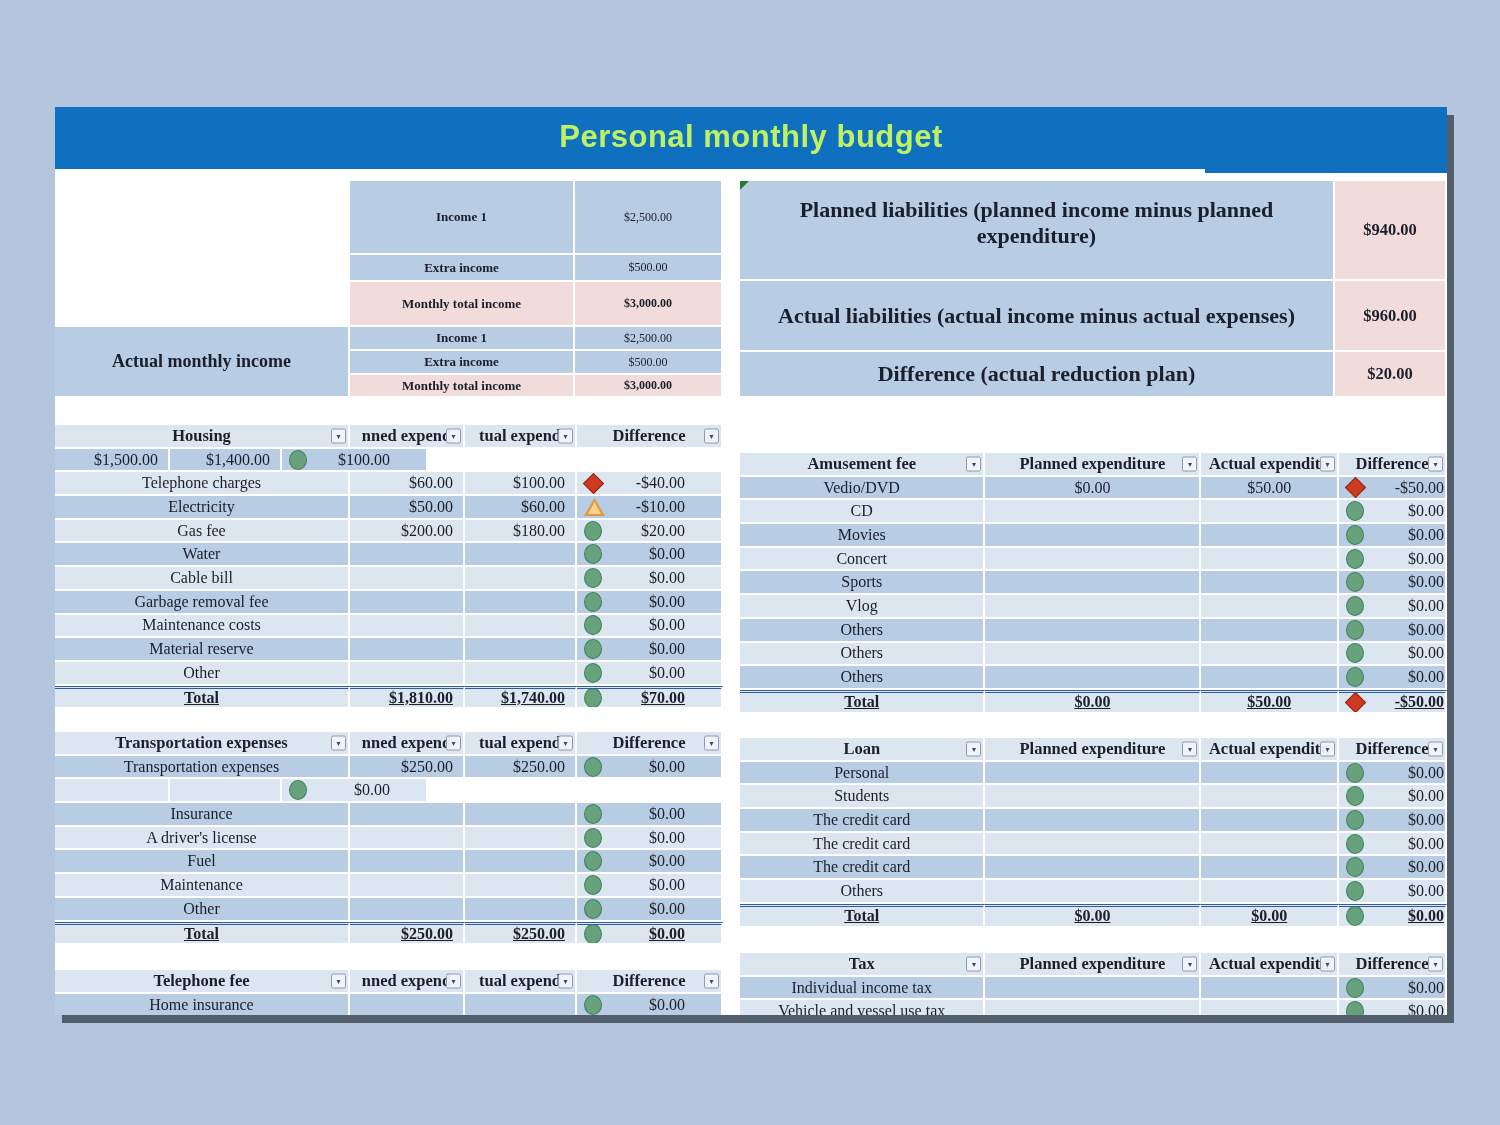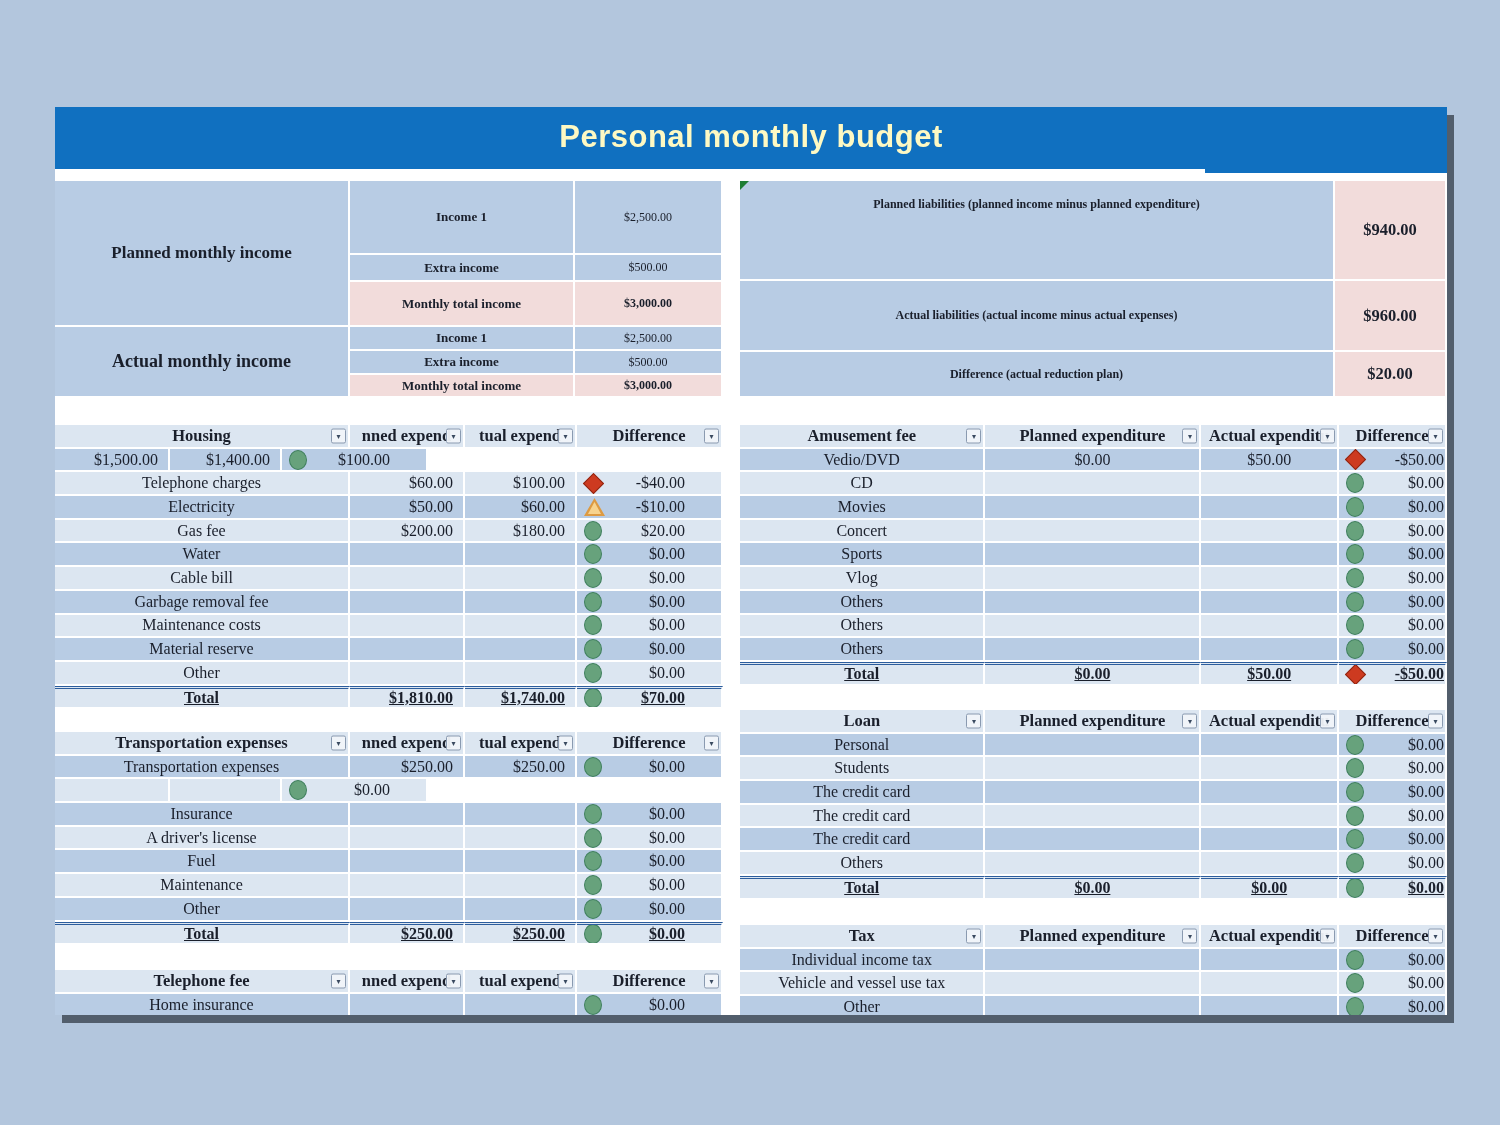--- a/index.html
+++ b/index.html
@@ -20,21 +20,21 @@
     box-shadow:7px 8px 0 0 rgba(58,68,80,0.8);
   }
   
   #titlebar{
     position:absolute;left:0;top:0;width:1392px;height:62px;
     background:var(--titleblue);
   }
   #titlebar h1{
     margin:0;width:100%;text-align:center;line-height:60px;
     font-family:"Liberation Sans","DejaVu Sans",sans-serif;
-    font-size:31px;font-weight:bold;color:#fef9c3;letter-spacing:.5px;
+    font-size:31px;font-weight:bold;color:#bef264;letter-spacing:.5px;
   }
   #title-step{position:absolute;left:1150px;top:62px;width:242px;height:4px;background:var(--titleblue);}
   
   .cell{position:absolute;box-sizing:border-box;display:flex;align-items:center;justify-content:center;
         border-right:2px solid #fff;border-bottom:2px solid #fff;text-align:center;}
   
   #inc-planned-label{left:0;top:74px;width:295px;height:146px;background:var(--dark);font-weight:bold;font-size:17px;}
   #inc-actual-label {left:0;top:220px;width:295px;height:71px;background:var(--dark);font-weight:bold;font-size:18px;}
   .inc-row{position:absolute;left:295px;width:373px;display:flex;}
   .inc-row .k,.inc-row .v{box-sizing:border-box;display:flex;align-items:center;justify-content:center;
@@ -43,32 +43,32 @@
   .inc-row .v{width:148px;font-size:12px;}
   #ip0{top:74px;height:74px}  #ip1{top:148px;height:27px} #ip2{top:175px;height:45px}
   #ia0{top:220px;height:24px} #ia1{top:244px;height:24px} #ia2{top:268px;height:23px}
   .inc-blue .k,.inc-blue .v{background:var(--dark);}
   .inc-pink .k,.inc-pink .v{background:var(--pink);}
   .inc-pink .v{font-weight:bold;}
   
   .lia-row{position:absolute;left:685px;width:707px;display:flex;}
   .lia-row .k,.lia-row .v{box-sizing:border-box;display:flex;align-items:center;justify-content:center;
         border-right:2px solid #fff;border-bottom:2px solid #fff;text-align:center;}
-  .lia-row .k{width:595px;background:var(--dark);font-weight:bold;font-size:12px;position:relative;}
+  .lia-row .k{width:595px;background:var(--dark);font-weight:bold;font-size:22px;position:relative;}
   .lia-row .v{width:112px;background:var(--pink);font-weight:bold;font-size:16.5px;}
   #lia0{top:74px;height:100px}
   #lia0 .k{align-items:flex-start;padding-top:16px;}
   #lia1{top:174px;height:71px}
   #lia2{top:245px;height:46px}
   .corner-marker{position:absolute;left:0;top:0;width:0;height:0;
         border-top:9px solid #1e7e34;border-right:9px solid transparent;}
   
   .tbl{position:absolute;}
   .tbl-left{left:0;width:668px;}
-  .tbl-right{left:685px;width:707px;}
+  .tbl-right{left:685px;width:707px;margin-top:28px;}
   #tbl-housing{top:318px}  #tbl-transport{top:625px} #tbl-insurance{top:863px}
   #tbl-amusement{top:318px} #tbl-loan{top:603px}    #tbl-tax{top:818px}
   .hrow,.drow{display:flex;height:23.7px;}
   .hc,.dc{box-sizing:border-box;position:relative;display:flex;align-items:center;justify-content:center;
         border-right:2px solid #fff;border-bottom:2px solid #fff;overflow:hidden;white-space:nowrap;}
   .hc{background:var(--light);font-weight:bold;font-size:16.5px;}
   .dc{font-size:16px;}
   .tbl-left  .c-name{width:295px}   .tbl-left  .c-planned{width:115px}
   .tbl-left  .c-actual{width:112px} .tbl-left  .c-diff{width:146px}
   .tbl-right .c-name{width:250px}   .tbl-right .c-planned{width:220px}
@@ -100,21 +100,20 @@
 </head>
 <body>
 
 <div id="sheet">
 
   <div id="titlebar">
     <h1>Personal monthly budget</h1>
   </div>
   <div id="title-step"></div>
 
-  <div class="cell" id="inc-planned-label">Planned monthly income</div>
   <div class="cell" id="inc-actual-label">Actual monthly income</div>
 
   <div class="inc-row inc-blue" id="ip0">
     <div class="k">Income 1</div>
     <div class="v">$2,500.00</div>
   </div>
   <div class="inc-row inc-blue" id="ip1">
     <div class="k">Extra income</div>
     <div class="v">$500.00</div>
   </div>

